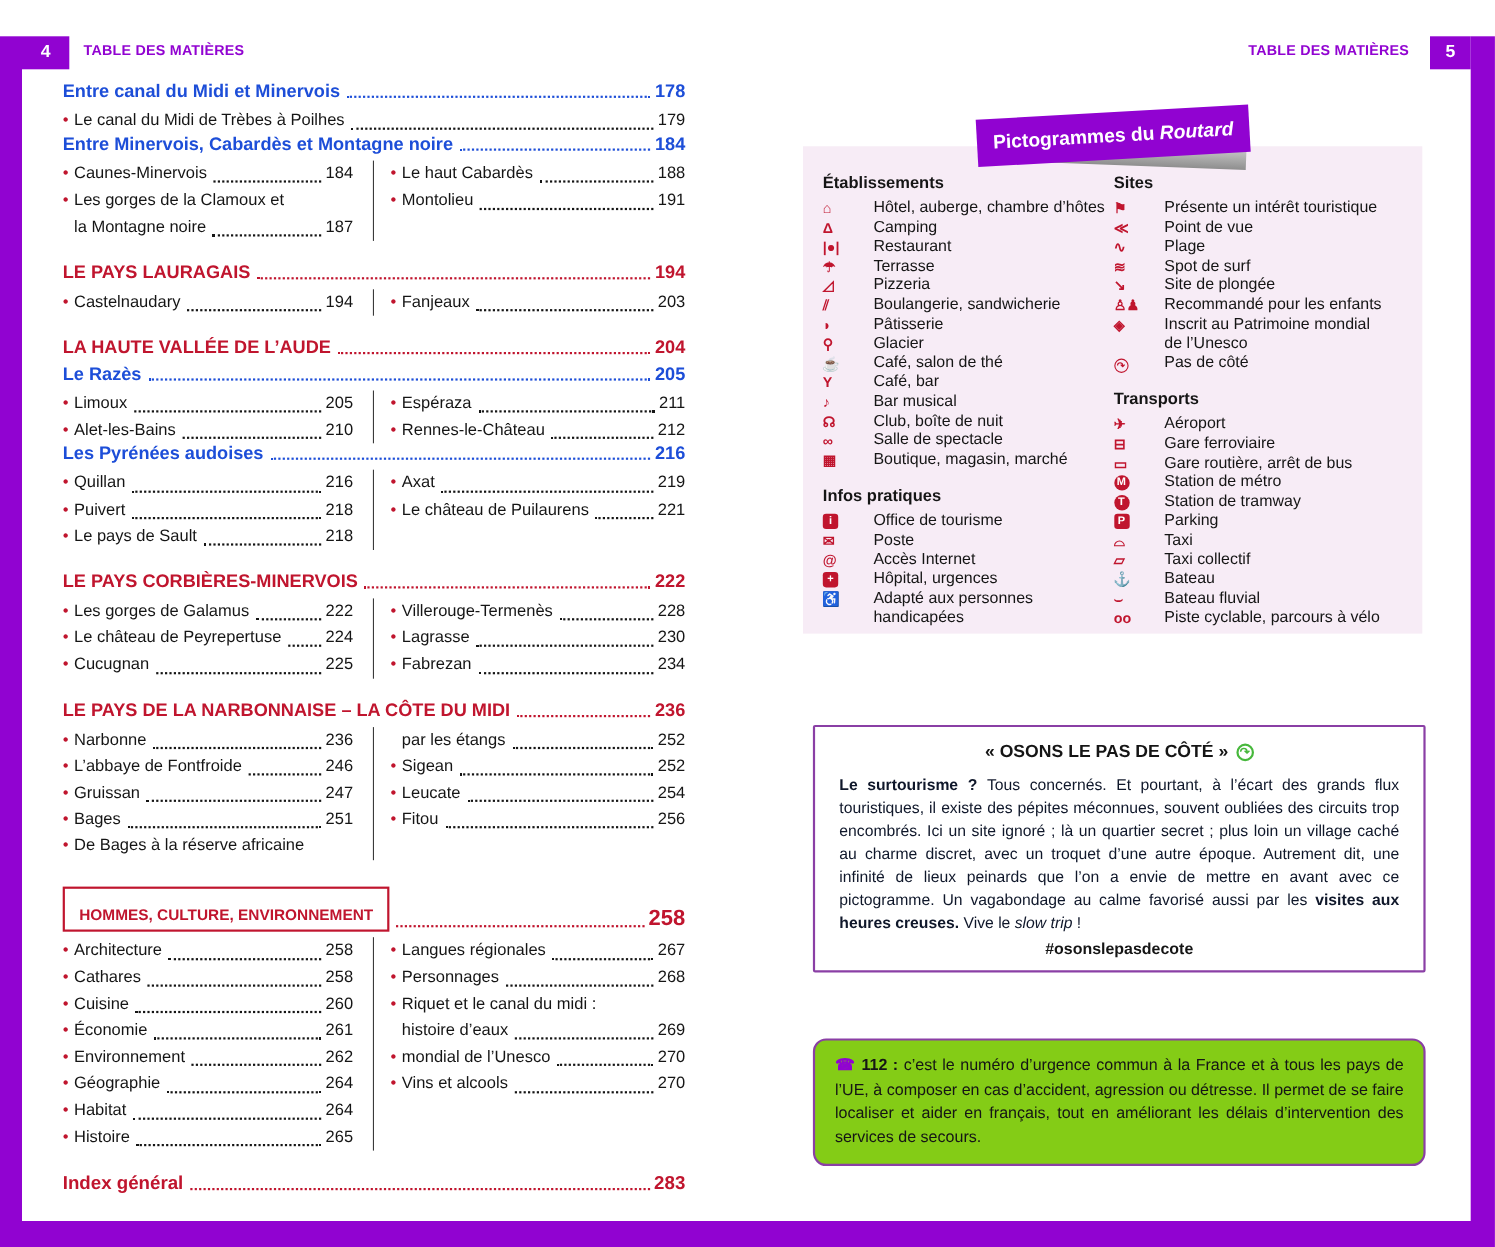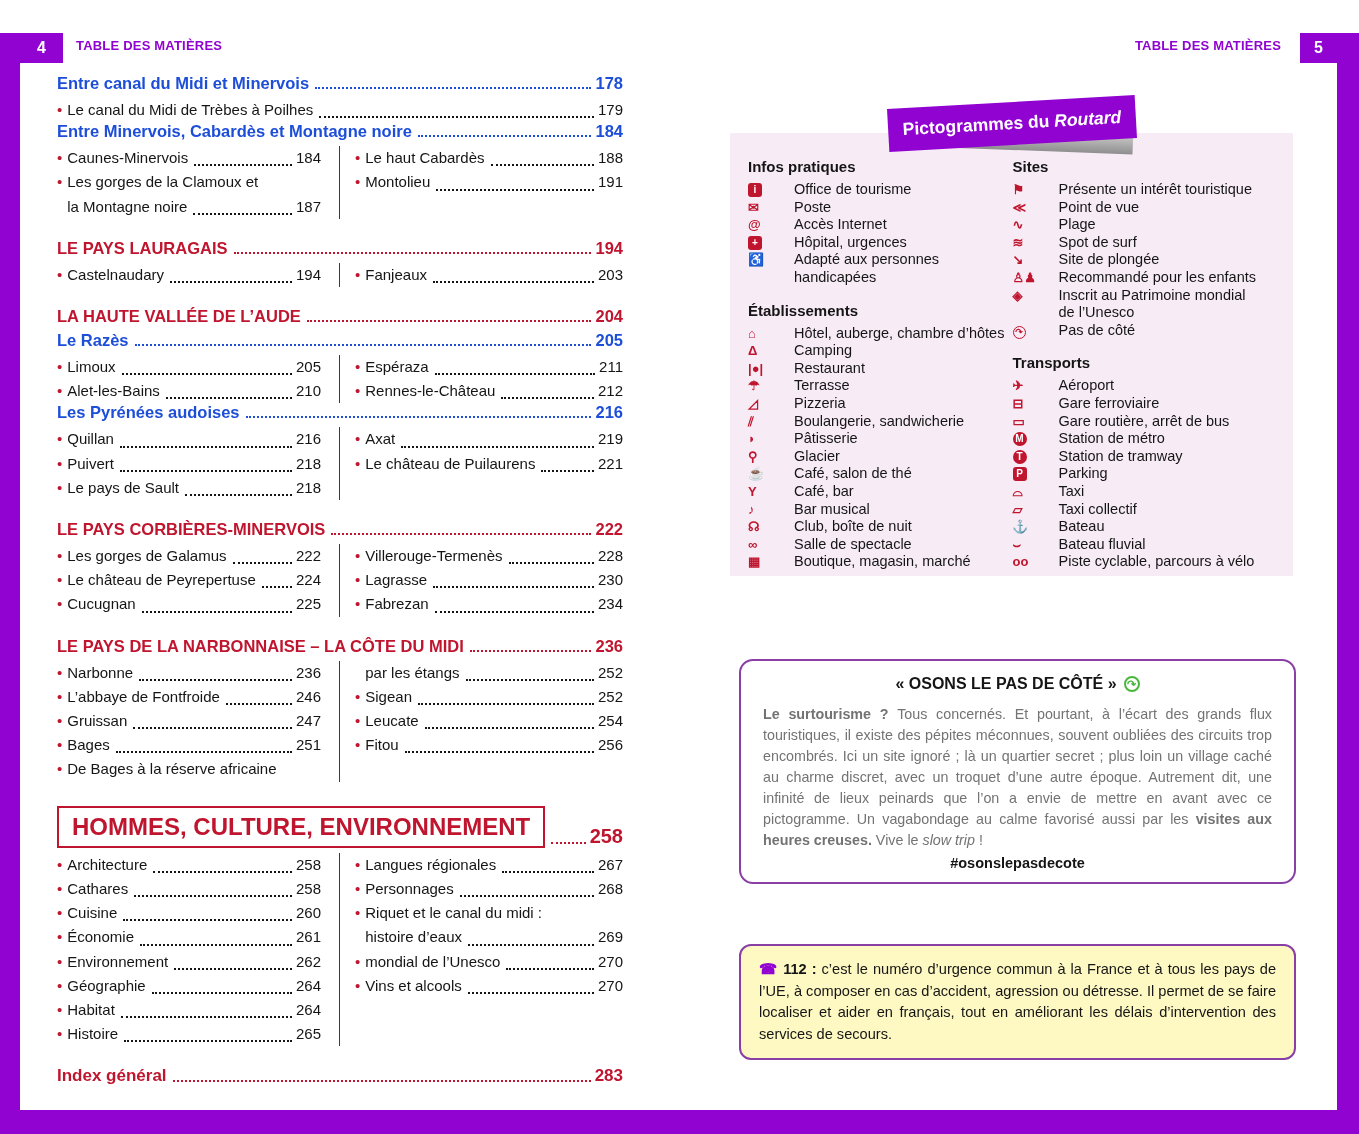--- a/index.html
+++ b/index.html
@@ -35,21 +35,21 @@
   .sec-red{margin-top:20px}
   .sec-red-plain{margin-top:20px}
   .sec-boxed{margin-top:24px}
   .toc-title-row{display:flex;align-items:flex-end;font-weight:bold;font-size:16.5px;margin-bottom:5px}
   .sec-black .toc-title-row{color:#1d4ed8}
   .sec-red .toc-title-row,.sec-red-plain .toc-title-row,.sec-boxed .toc-title-row{color:var(--red)}
   .sec-red-plain .toc-title-row{font-size:17px}
   .toc-title{white-space:nowrap}
   .toc-page{font-weight:bold}
   .sec-boxed .toc-page{font-size:20px}
-  .boxed-title{display:inline-block;border:2px solid var(--red);padding:6px 13px 7px;font-size:24px;line-height:1.05;white-space:nowrap}
+  .boxed-title{display:inline-block;border:2px solid var(--red);padding:16px 13px 7px;font-size:14px;line-height:1.05;white-space:nowrap}
   .dots{flex:1;min-width:12px;border-bottom:2px dotted currentColor;margin:0 4px 4px 6px}
   .toc-item{display:flex;font-size:15px;line-height:24.2px;color:#151515}
   .bullet{color:var(--red);margin-right:5px;flex:none}
   .bullet.hide{visibility:hidden}
   .item-body{flex:1;display:flex;flex-direction:column}
   .item-line{display:flex;align-items:flex-end}
   .item-label{white-space:nowrap}
   .toc-cols{display:flex;align-items:stretch;margin-top:2px}
   .col-l{flex:none;width:272px;padding-right:8px}
   .col-r{flex:1;border-left:1px solid #3a3a3a;padding-left:15px;margin-left:10px}
@@ -73,29 +73,29 @@
   
   .banner-shadow{position:absolute;left:893px;top:126px;width:240px;height:24px;
                  background:linear-gradient(180deg,#d9d9d9,#8e8e8e);transform:rotate(2.2deg)}
   .banner{position:absolute;left:888px;top:102px;width:248px;height:43px;background:var(--purple);
           transform:rotate(-3.2deg);display:flex;align-items:center;justify-content:center;
           color:#fff;font-size:17.5px;font-weight:bold;white-space:pre}
   .banner .it{font-style:italic}
 
   
   .side-box{position:absolute;left:739px;top:659px;width:557px;background:#fff;
-            border:2.5px solid var(--boxborder);border-radius:14px;padding:14px 22px 11px}
+            border:2.5px solid var(--boxborder);border-radius:2px;padding:14px 22px 11px}
   .side-title{display:flex;align-items:center;justify-content:center;gap:7px;
               font-size:16px;font-weight:bold;color:#151515;margin-bottom:11px}
   .ring-green{color:var(--green);width:16px;height:16px;font-size:11px;line-height:13px;border-width:2px}
-  .side-body{font-size:14.3px;line-height:21px;text-align:justify;color:#737373}
+  .side-body{font-size:14.3px;line-height:21px;text-align:justify;color:#0f172a}
   .hashtag{font-weight:bold;text-align:center;font-size:14.5px;margin-top:4px}
 
   
-  .emerg-box{position:absolute;left:739px;top:944px;width:557px;background:#fef9c3;
+  .emerg-box{position:absolute;left:739px;top:944px;width:557px;background:#84cc16;
              border:2.5px solid var(--boxborder);border-radius:12px;padding:13px 18px;
              font-size:14.6px;line-height:21.5px;text-align:justify;color:#151515}
 
   .seg-b{font-weight:bold}
   .seg-i{font-style:italic}
   .seg-phone{color:var(--purple);font-weight:bold}
 </style>
 </head>
 <body>
 
@@ -662,20 +662,79 @@
         <span class="toc-title">Index général</span>
         <span class="dots"></span>
         <span class="toc-page">283</span>
       </div>
     </section>
   </div>
 
 <div class="picto-box">
   <div class="legend-col">
       <div class="legend-group">
+        <div class="legend-group-header">Établissements</div>
+        <div class="legend-row">
+          <span class="legend-icon">⌂</span>
+          <span class="legend-label">Hôtel, auberge, chambre d’hôtes</span>
+        </div>
+        <div class="legend-row">
+          <span class="legend-icon">Δ</span>
+          <span class="legend-label">Camping</span>
+        </div>
+        <div class="legend-row">
+          <span class="legend-icon">|●|</span>
+          <span class="legend-label">Restaurant</span>
+        </div>
+        <div class="legend-row">
+          <span class="legend-icon">☂</span>
+          <span class="legend-label">Terrasse</span>
+        </div>
+        <div class="legend-row">
+          <span class="legend-icon">◿</span>
+          <span class="legend-label">Pizzeria</span>
+        </div>
+        <div class="legend-row">
+          <span class="legend-icon">⫽</span>
+          <span class="legend-label">Boulangerie, sandwicherie</span>
+        </div>
+        <div class="legend-row">
+          <span class="legend-icon">◗</span>
+          <span class="legend-label">Pâtisserie</span>
+        </div>
+        <div class="legend-row">
+          <span class="legend-icon">⚲</span>
+          <span class="legend-label">Glacier</span>
+        </div>
+        <div class="legend-row">
+          <span class="legend-icon">☕</span>
+          <span class="legend-label">Café, salon de thé</span>
+        </div>
+        <div class="legend-row">
+          <span class="legend-icon">Y</span>
+          <span class="legend-label">Café, bar</span>
+        </div>
+        <div class="legend-row">
+          <span class="legend-icon">♪</span>
+          <span class="legend-label">Bar musical</span>
+        </div>
+        <div class="legend-row">
+          <span class="legend-icon">☊</span>
+          <span class="legend-label">Club, boîte de nuit</span>
+        </div>
+        <div class="legend-row">
+          <span class="legend-icon">∞</span>
+          <span class="legend-label">Salle de spectacle</span>
+        </div>
+        <div class="legend-row">
+          <span class="legend-icon">▦</span>
+          <span class="legend-label">Boutique, magasin, marché</span>
+        </div>
+      </div>
+      <div class="legend-group">
         <div class="legend-group-header">Infos pratiques</div>
         <div class="legend-row">
           <span class="legend-icon"><span class="badge badge-s">i</span></span>
           <span class="legend-label">Office de tourisme</span>
         </div>
         <div class="legend-row">
           <span class="legend-icon">✉</span>
           <span class="legend-label">Poste</span>
         </div>
         <div class="legend-row">
@@ -686,79 +745,20 @@
           <span class="legend-icon"><span class="badge badge-s">+</span></span>
           <span class="legend-label">Hôpital, urgences</span>
         </div>
         <div class="legend-row">
           <span class="legend-icon">♿</span>
           <span class="legend-label">Adapté aux personnes</span>
         </div>
         <div class="legend-row">
           <span class="legend-icon"></span>
           <span class="legend-label">handicapées</span>
-        </div>
-      </div>
-      <div class="legend-group">
-        <div class="legend-group-header">Établissements</div>
-        <div class="legend-row">
-          <span class="legend-icon">⌂</span>
-          <span class="legend-label">Hôtel, auberge, chambre d’hôtes</span>
-        </div>
-        <div class="legend-row">
-          <span class="legend-icon">Δ</span>
-          <span class="legend-label">Camping</span>
-        </div>
-        <div class="legend-row">
-          <span class="legend-icon">|●|</span>
-          <span class="legend-label">Restaurant</span>
-        </div>
-        <div class="legend-row">
-          <span class="legend-icon">☂</span>
-          <span class="legend-label">Terrasse</span>
-        </div>
-        <div class="legend-row">
-          <span class="legend-icon">◿</span>
-          <span class="legend-label">Pizzeria</span>
-        </div>
-        <div class="legend-row">
-          <span class="legend-icon">⫽</span>
-          <span class="legend-label">Boulangerie, sandwicherie</span>
-        </div>
-        <div class="legend-row">
-          <span class="legend-icon">◗</span>
-          <span class="legend-label">Pâtisserie</span>
-        </div>
-        <div class="legend-row">
-          <span class="legend-icon">⚲</span>
-          <span class="legend-label">Glacier</span>
-        </div>
-        <div class="legend-row">
-          <span class="legend-icon">☕</span>
-          <span class="legend-label">Café, salon de thé</span>
-        </div>
-        <div class="legend-row">
-          <span class="legend-icon">Y</span>
-          <span class="legend-label">Café, bar</span>
-        </div>
-        <div class="legend-row">
-          <span class="legend-icon">♪</span>
-          <span class="legend-label">Bar musical</span>
-        </div>
-        <div class="legend-row">
-          <span class="legend-icon">☊</span>
-          <span class="legend-label">Club, boîte de nuit</span>
-        </div>
-        <div class="legend-row">
-          <span class="legend-icon">∞</span>
-          <span class="legend-label">Salle de spectacle</span>
-        </div>
-        <div class="legend-row">
-          <span class="legend-icon">▦</span>
-          <span class="legend-label">Boutique, magasin, marché</span>
         </div>
       </div>
     </div>
   <div class="legend-col">
       <div class="legend-group">
         <div class="legend-group-header">Sites</div>
         <div class="legend-row">
           <span class="legend-icon">⚑</span>
           <span class="legend-label">Présente un intérêt touristique</span>
         </div>

